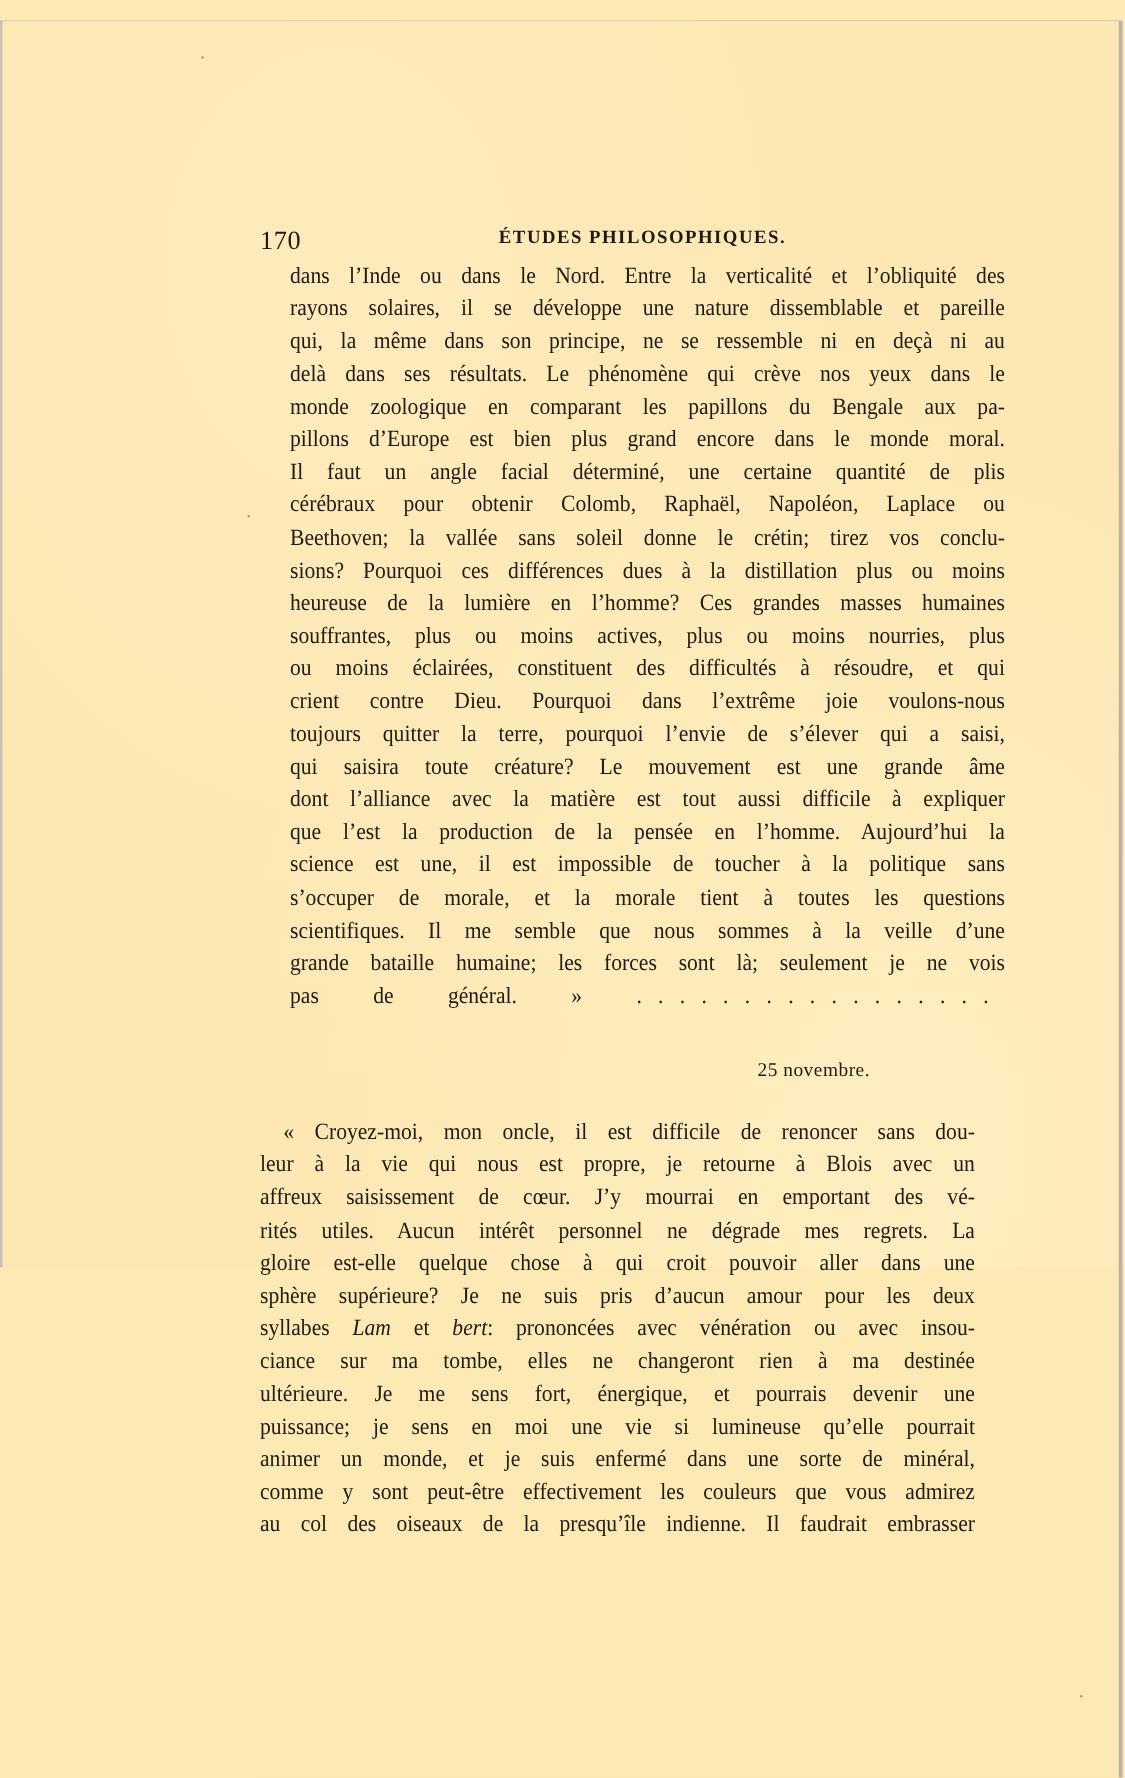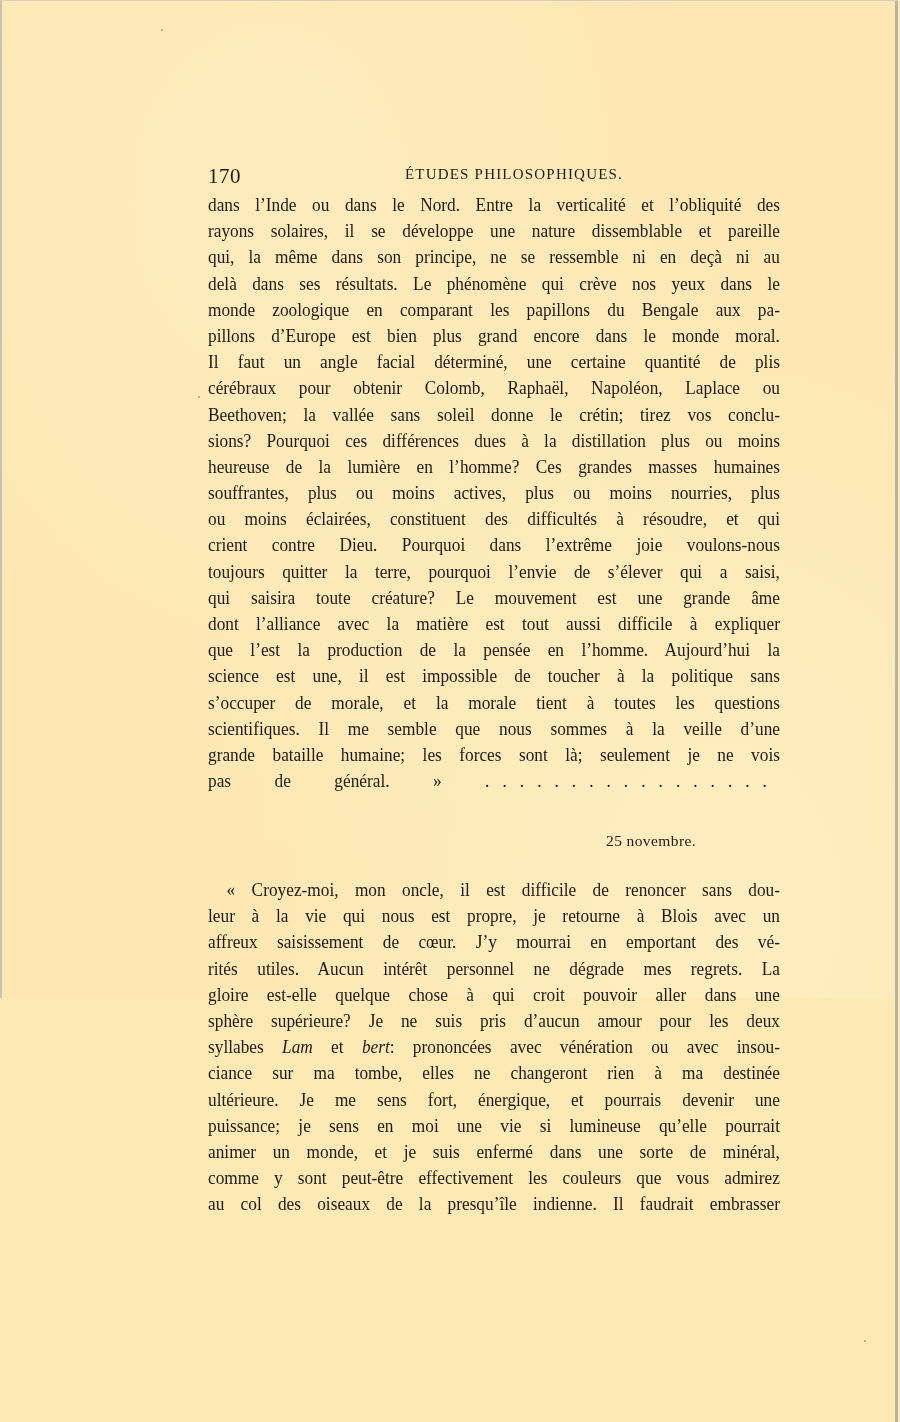--- a/index.html
+++ b/index.html
@@ -10,21 +10,21 @@
       width: 900px;
       height: 1422px;
       background: #fde9b4;
       position: relative;
       overflow: hidden;
       font-family: "Liberation Serif", "DejaVu Serif", serif;
       color: #1f1a12;
     }
     .page {
       position: absolute;
-      left: 0; top: 0;
+      left: 0; top: 16px;
       width: 898px;
       height: 998px;
       background:
         radial-gradient(ellipse at 30% 20%, rgba(255,240,200,0.45), rgba(0,0,0,0) 60%),
         radial-gradient(ellipse at 80% 90%, rgba(255,244,205,0.5), rgba(0,0,0,0) 55%),
         #fde7b2;
       border-left: 2px solid #c9c2b4;
       border-top: 1px solid #d9d0be;
       box-sizing: border-box;
     }
@@ -48,30 +48,30 @@
       font-size: 21px;
       letter-spacing: 0.5px;
     }
     .running-title {
       position: absolute;
       left: 0;
       right: 0;
       top: 2px;
       text-align: center;
       font-size: 15px;
-      font-weight: normal;
+      font-weight: bold;
       letter-spacing: 1.2px;
       padding-left: 40px;
     }
     .text-block {
       position: absolute;
       left: 206px;
       width: 572px;
     }
-    .block-1 { top: 191px; }
+    .block-1 { top: 191px; margin-left: 24px; }
     .block-2 { top: 876px; }
     .line {
       height: 26.2px;
       line-height: 26.2px;
       font-size: 18.6px;
       text-align: justify;
       text-align-last: justify;
       white-space: nowrap;
       overflow: visible;
       transform: scaleX(0.93);

